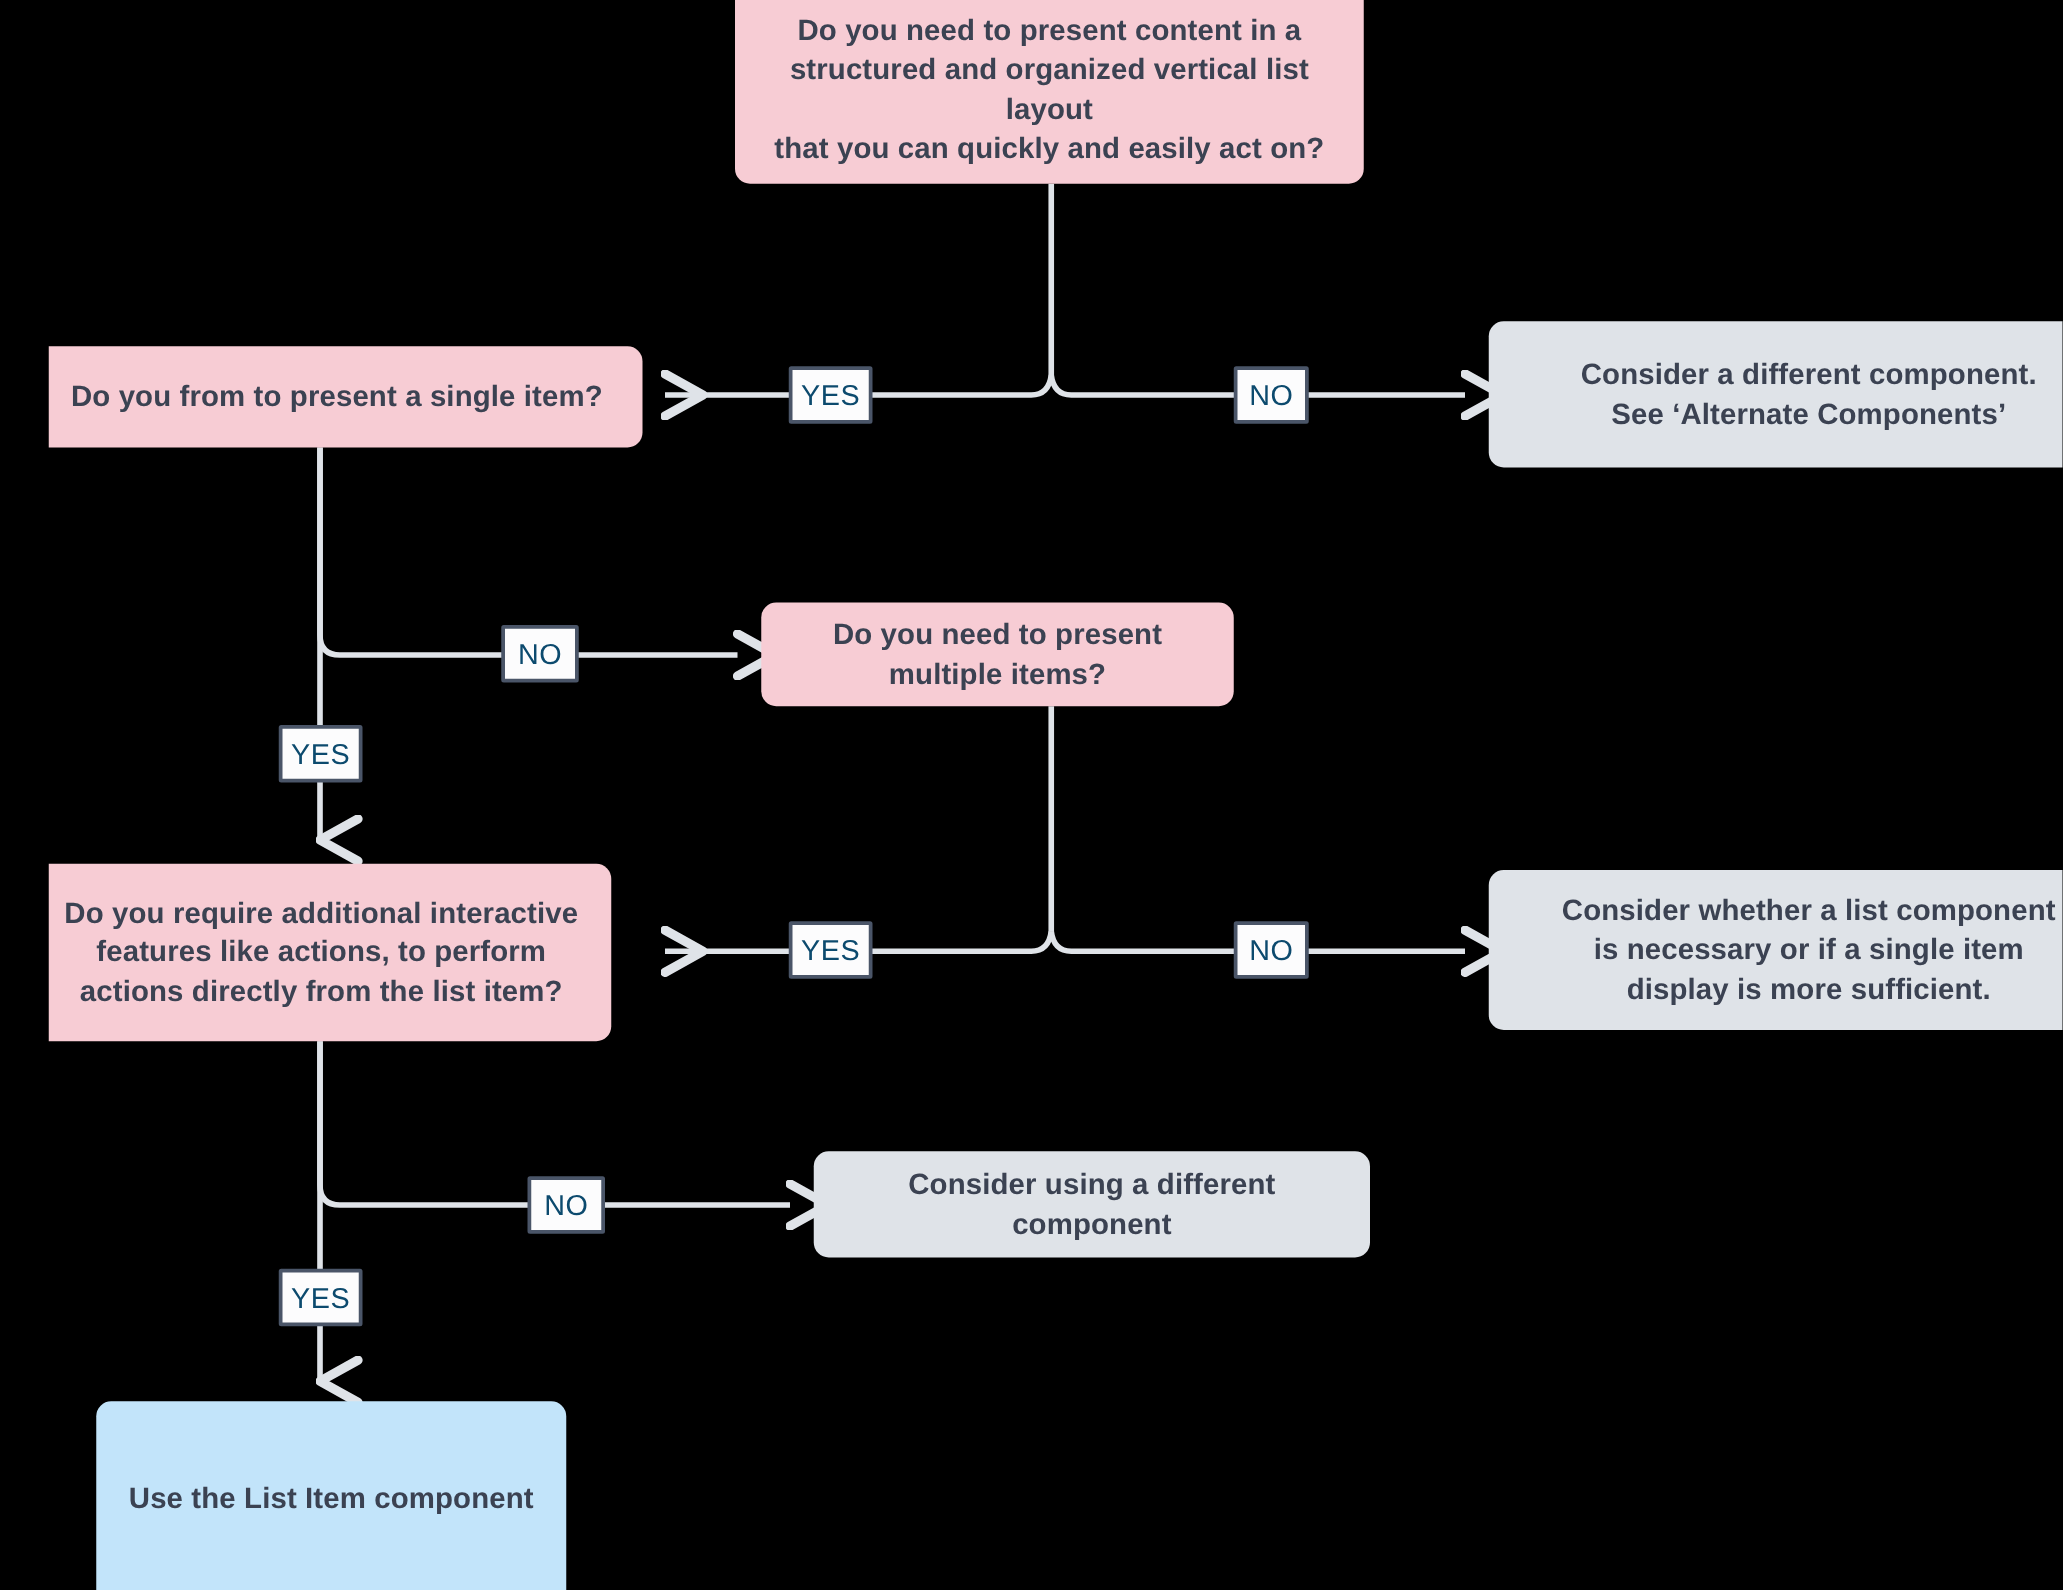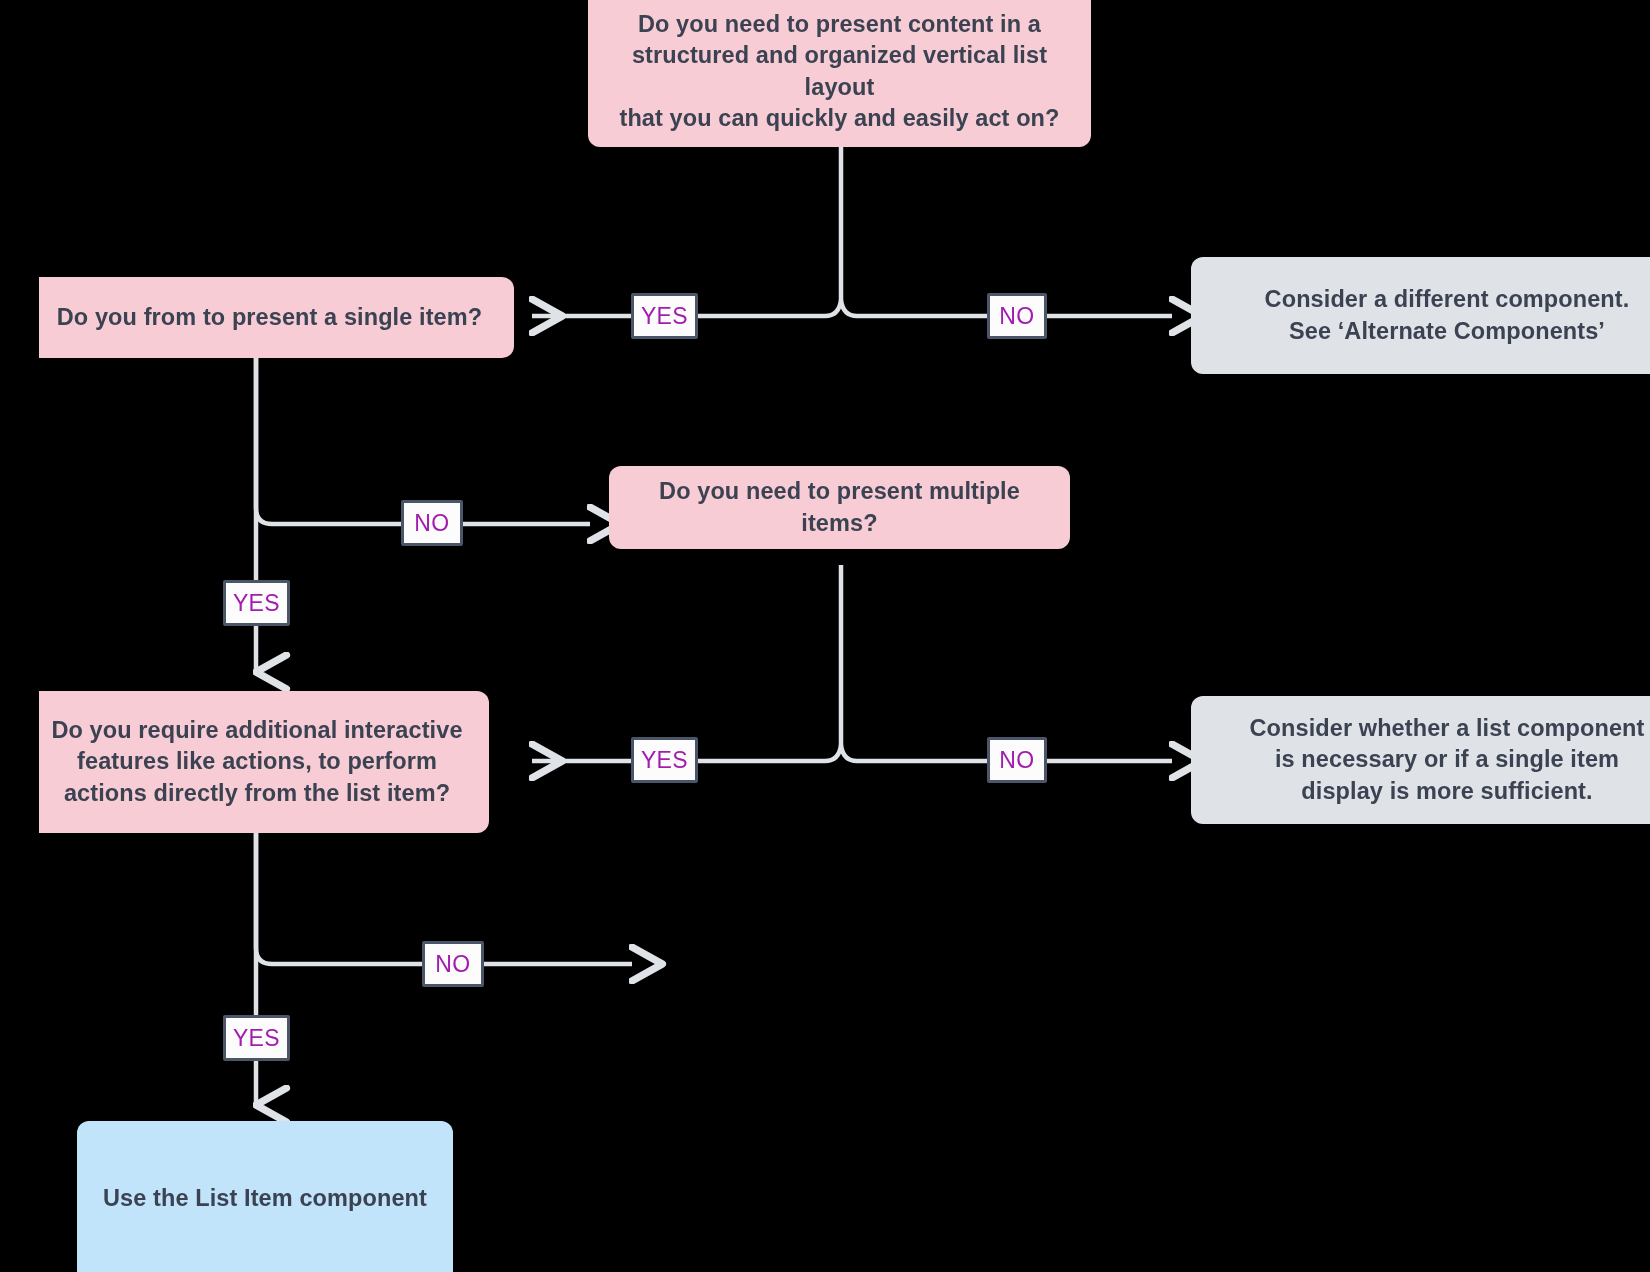--- a/index.html
+++ b/index.html
@@ -56,34 +56,34 @@
   .node .node-text {
     display: block;
     width: 100%;
     white-space: pre-line;
   }
   .edge-label {
     position: absolute;
     box-sizing: border-box;
     background: #fcfcfd;
     border: 3px solid #4a5568;
-    color: #a21caf;
+    color: #0c4a6e;
     font-size: 23px;
     font-weight: 500;
     letter-spacing: 0.4px;
     display: flex;
     align-items: center;
     justify-content: center;
     border-radius: 2px;
   }
   
   #node-root       { left: 549px;  top: -4px;   width: 503px; height: 151px; border-radius: 0 0 12px 12px; }
   #node-single     { left: -14px;  top: 277px;  width: 489px; height: 81px;  border-radius: 0 12px 12px 0; }
   #node-alt        { left: 1152px; top: 257px;  width: 512px; height: 117px; border-radius: 12px 0 0 12px; }
-  #node-multiple   { left: 570px;  top: 466px;  width: 461px; height: 83px; justify-content: flex-end; }
+  #node-multiple   { left: 570px;  top: 482px;  width: 378px; height: 83px; justify-content: flex-end; }
   #node-interactive{ left: -14px;  top: 691px;  width: 464px; height: 142px; border-radius: 0 12px 12px 0; }
   #node-whether    { left: 1152px; top: 696px;  width: 512px; height: 128px; border-radius: 12px 0 0 12px; }
   #node-different  { left: 612px;  top: 921px;  width: 445px; height: 85px; }
   #node-use        { left: 38px;   top: 1121px; width: 376px; height: 155px; border-radius: 12px 12px 0 0; }
 
   
   #label-yes-1 { left: 592px;  top: 293px;  width: 67px;  height: 46px; }
   #label-no-1  { left: 948px;  top: 293px;  width: 60px;  height: 46px; }
   #label-no-2  { left: 362px;  top: 500px;  width: 62px;  height: 46px; }
   #label-yes-2 { left: 184px;  top: 580px;  width: 67px;  height: 46px; }
@@ -156,20 +156,23 @@
 features like actions, to perform
 actions directly from the list item?</span>
   </div>
 
   <div class="node outcome" id="node-whether">
     <span class="node-text">Consider whether a list component
 is necessary or if a single item
 display is more sufficient.</span>
   </div>
 
+  <div class="node outcome" id="node-different">
+    <span class="node-text">Consider using a different component</span>
+  </div>
 
   <div class="node result" id="node-use">
     <span class="node-text">Use the List Item component</span>
   </div>
 
   <div class="edge-label" id="label-yes-1">YES</div>
   <div class="edge-label" id="label-no-1">NO</div>
   <div class="edge-label" id="label-no-2">NO</div>
   <div class="edge-label" id="label-yes-2">YES</div>
   <div class="edge-label" id="label-yes-3">YES</div>

